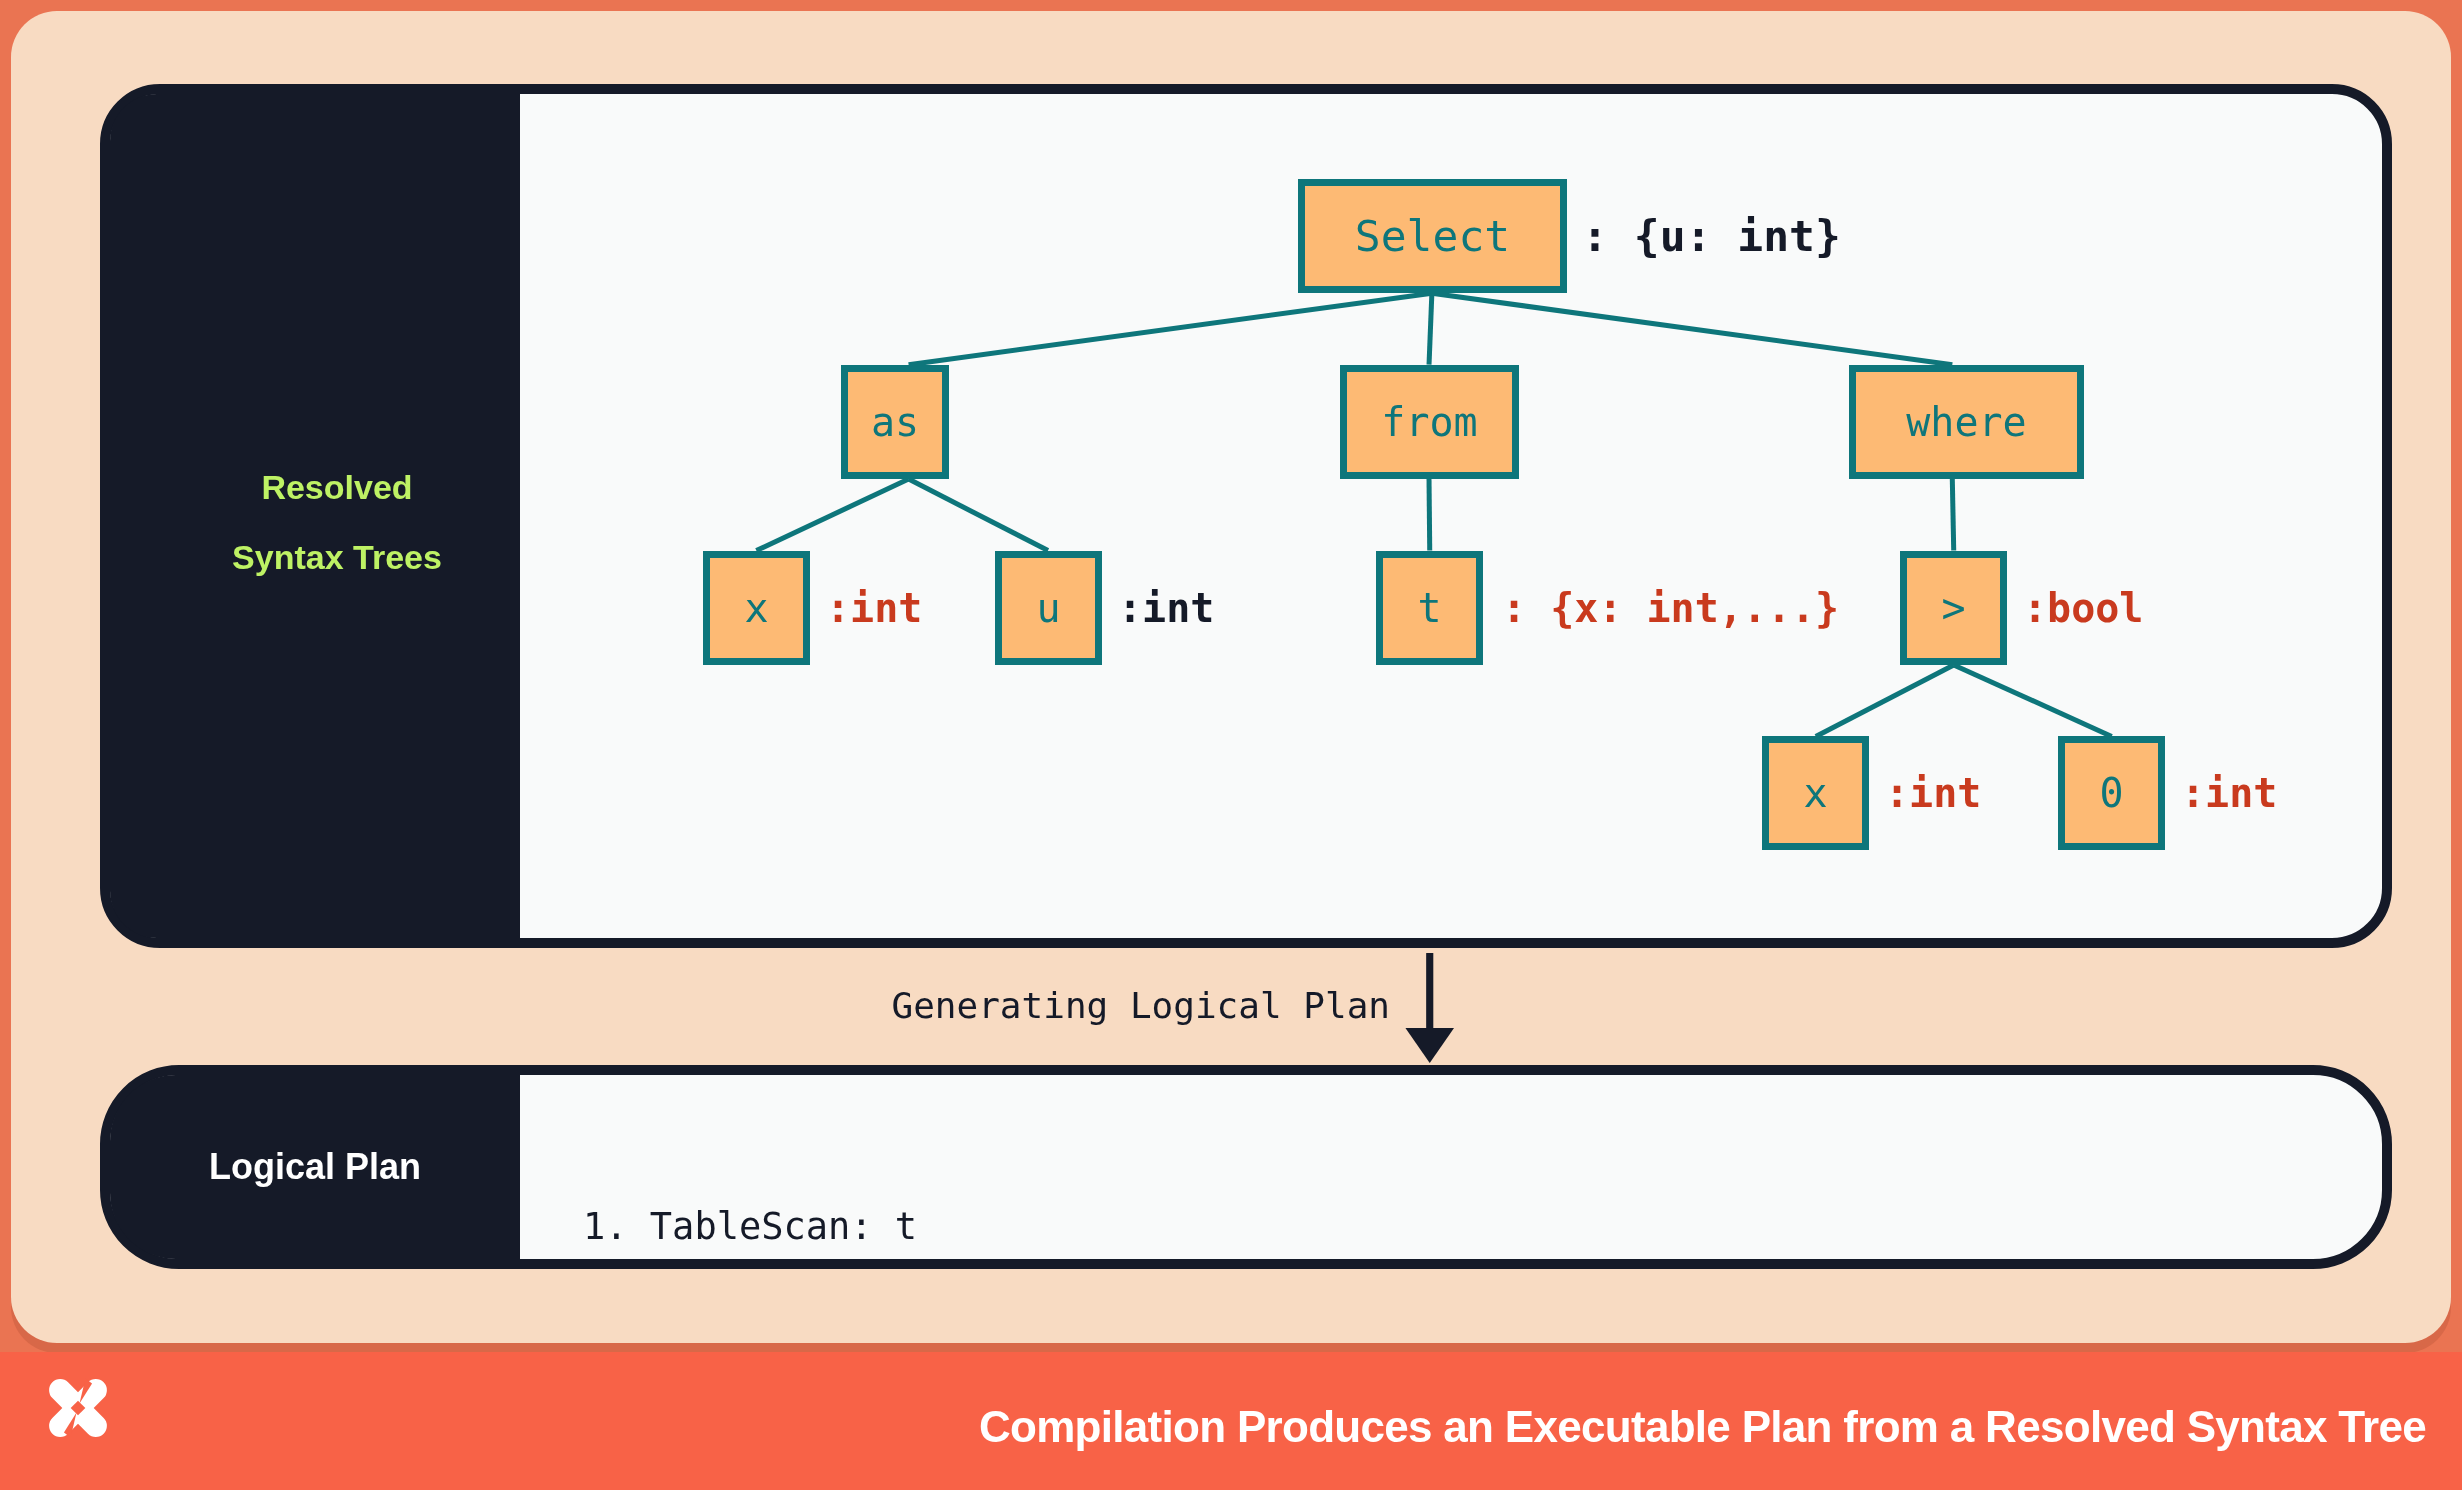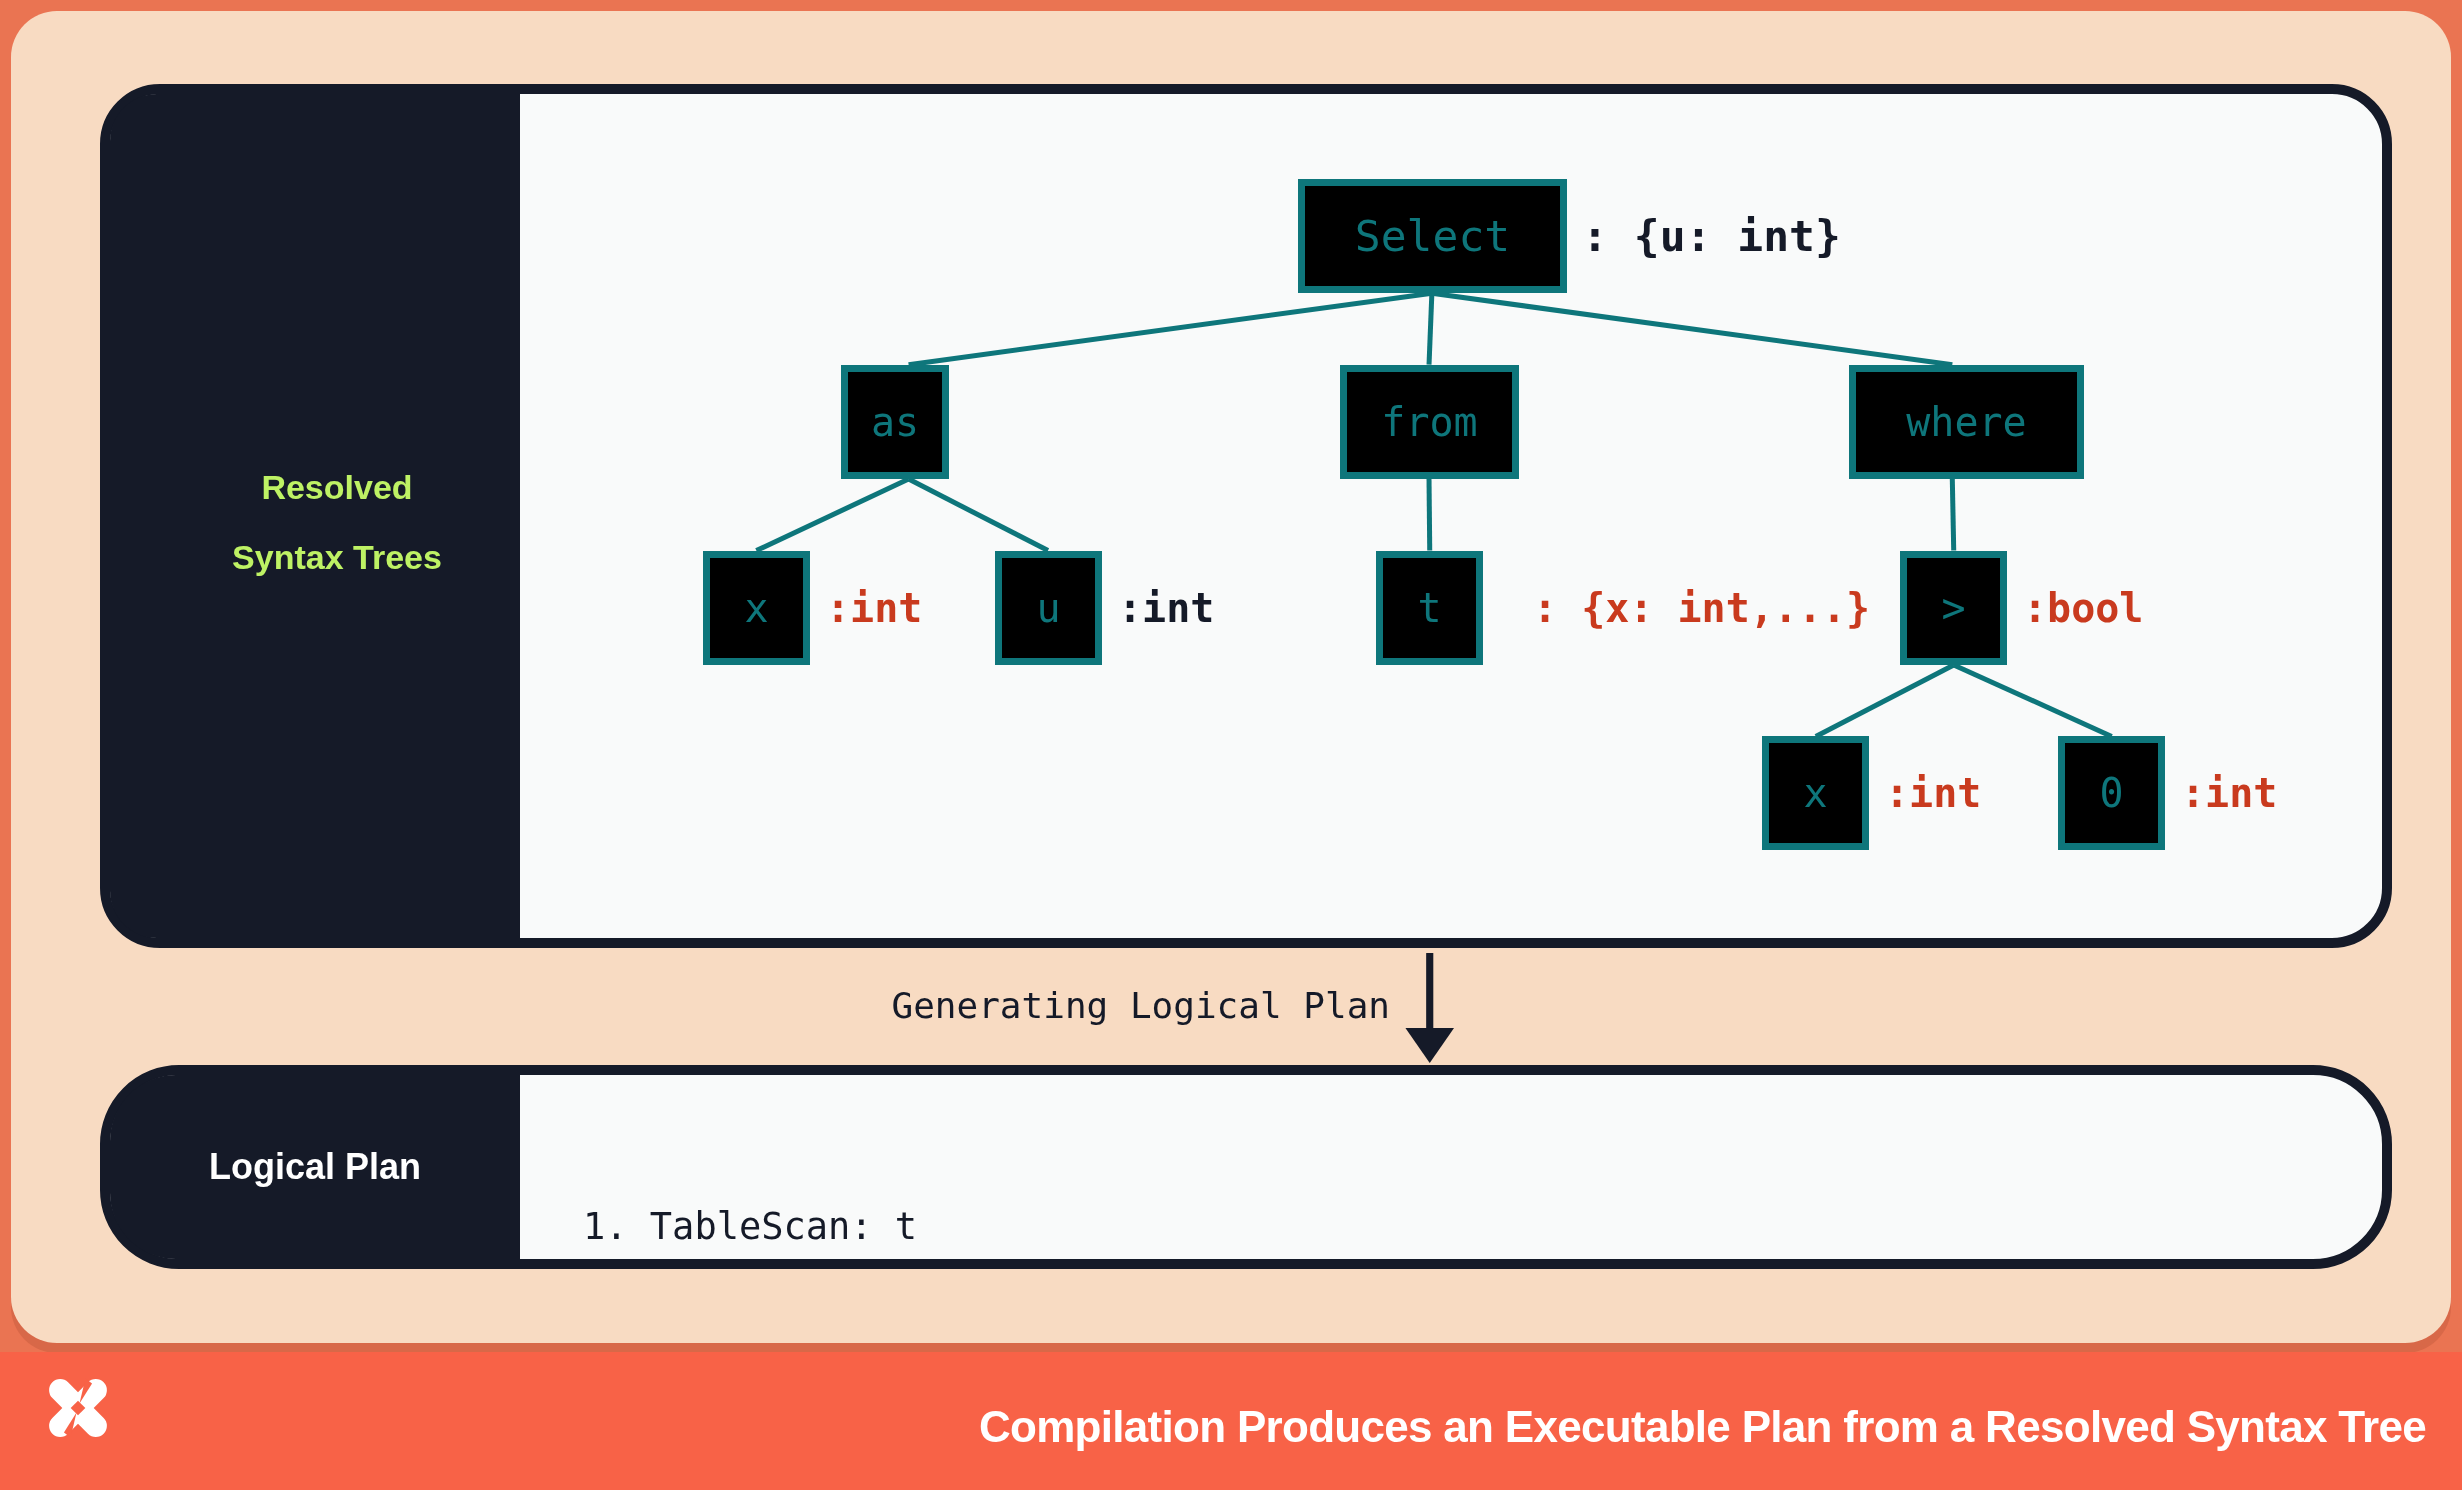--- a/index.html
+++ b/index.html
@@ -25,21 +25,21 @@
   .side-label-single{color:#fff;font-weight:bold;font-size:36px;text-align:center;}
 
   
   svg.overlay{position:absolute;left:0;top:0;pointer-events:none;}
   .edge{stroke:var(--teal,#0E767B);stroke-width:7;}
   .arrow-line{stroke:var(--navy,#151A28);stroke-width:10;}
   .arrow-head{fill:var(--navy,#151A28);}
 
   
   .node{position:absolute;box-sizing:border-box;border:7.1px solid var(--teal,#0E767B);
-    background:#000000;display:flex;align-items:center;justify-content:center;
+    background:#fdba74;display:flex;align-items:center;justify-content:center;
     font-family:"DejaVu Sans Mono",monospace;color:var(--teal,#0E767B);}
   .ann{position:absolute;display:flex;align-items:center;white-space:pre;
     font-family:"DejaVu Sans Mono",monospace;font-weight:bold;}
   .ann[data-style="red"]{color:var(--red,#C93A1E);}
   .ann[data-style="navy"]{color:var(--navy,#151A28);}
   .f60{font-size:43px;} .f56{font-size:40px;}
 
   
   .trans-label{position:absolute;right:1072px;top:984px;height:43px;display:flex;align-items:center;
     font-family:"DejaVu Sans Mono",monospace;font-size:36px;color:var(--navy,#151A28);}
@@ -118,21 +118,21 @@
   <div class="ann f56" style="left:826px;top:551px;height:114px;" data-style="red">:int</div>
 
   <div class="node f56" style="left:995px;top:551px;width:107px;height:114px;">
     <span>u</span>
   </div>
   <div class="ann f56" style="left:1118px;top:551px;height:114px;" data-style="navy">:int</div>
 
   <div class="node f56" style="left:1376px;top:551px;width:107px;height:114px;">
     <span>t</span>
   </div>
-  <div class="ann f56" style="left:1533px;top:551px;height:114px;" data-style="red">: {x: int,...}</div>
+  <div class="ann f56" style="left:1502px;top:551px;height:114px;" data-style="red">: {x: int,...}</div>
 
   <div class="node f56" style="left:1900px;top:551px;width:107px;height:114px;">
     <span>&gt;</span>
   </div>
   <div class="ann f56" style="left:2023px;top:551px;height:114px;" data-style="red">:bool</div>
 
   <div class="node f56" style="left:1762px;top:736px;width:107px;height:114px;">
     <span>x</span>
   </div>
   <div class="ann f56" style="left:1885px;top:736px;height:114px;" data-style="red">:int</div>

